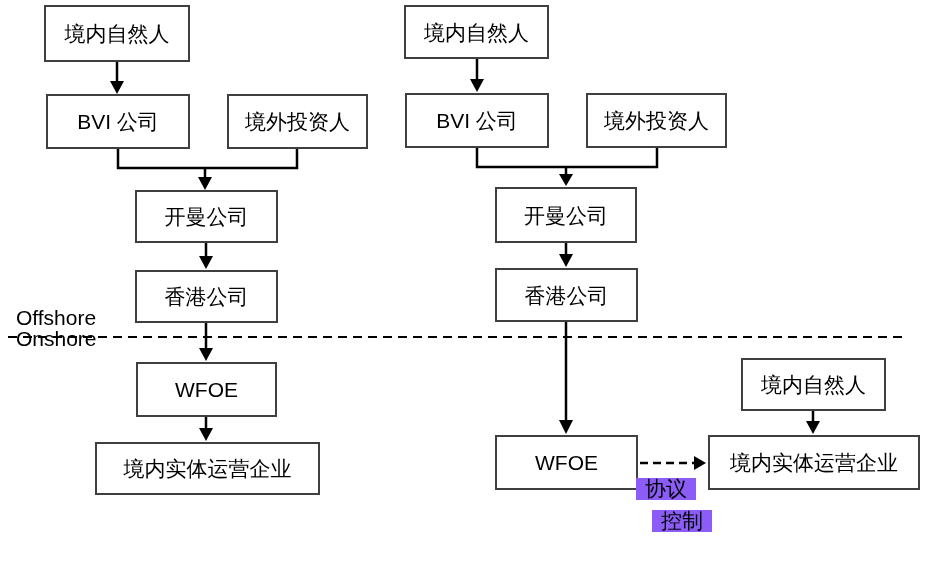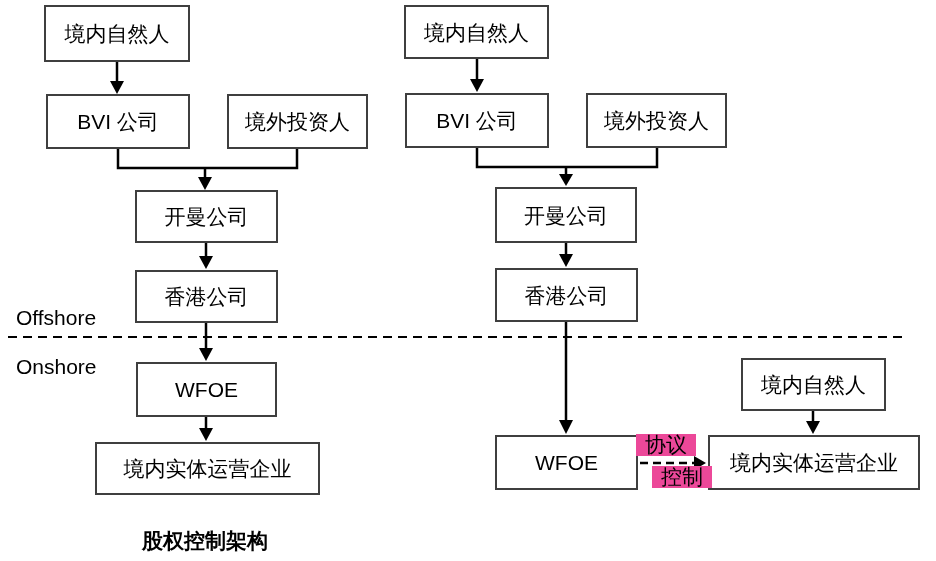--- a/index.html
+++ b/index.html
@@ -52,21 +52,22 @@
     font-weight: bold;
     z-index: 2;
   }
   .vie-label {
     position: absolute;
     width: 60px;
     text-align: center;
     font-size: 21px;
     line-height: 22px;
     z-index: 3;
-    background: #ec4899;
+    background: #8b5cf6;
+    margin-top: 44px;
   }
 </style>
 </head>
 <body>
 
 <div class="stage">
 
   <svg class="connector-layer" width="936" height="561" viewBox="0 0 936 561" fill="none" stroke="#000000" stroke-width="2.5">
 
     <line x1="8" y1="337" x2="903" y2="337" stroke-width="2" stroke-dasharray="9,6"></line>
@@ -135,20 +136,19 @@
   <div class="box" style="left:404px;top:5px;width:145px;height:54px">境内自然人</div>
   <div class="box" style="left:405px;top:93px;width:144px;height:55px">BVI 公司</div>
   <div class="box" style="left:586px;top:93px;width:141px;height:55px">境外投资人</div>
   <div class="box" style="left:495px;top:187px;width:142px;height:56px">开曼公司</div>
   <div class="box" style="left:495px;top:268px;width:143px;height:54px">香港公司</div>
   <div class="box" style="left:495px;top:435px;width:143px;height:55px">WFOE</div>
   <div class="box" style="left:741px;top:358px;width:145px;height:53px">境内自然人</div>
   <div class="box" style="left:708px;top:435px;width:212px;height:55px">境内实体运营企业</div>
 
   <div class="side-label" style="left:16px;top:307px">Offshore</div>
-  <div class="side-label" style="left:16px;top:356px">Onshore</div>
+  <div class="side-label" style="left:16px;top:328px">Onshore</div>
 
   <div class="vie-label" style="left:636px;top:434px">协议</div>
   <div class="vie-label" style="left:652px;top:466px">控制</div>
 
-  <div class="diagram-title" style="left:115px;top:527px">股权控制架构</div>
 
 </div>
 
 </body></html>

